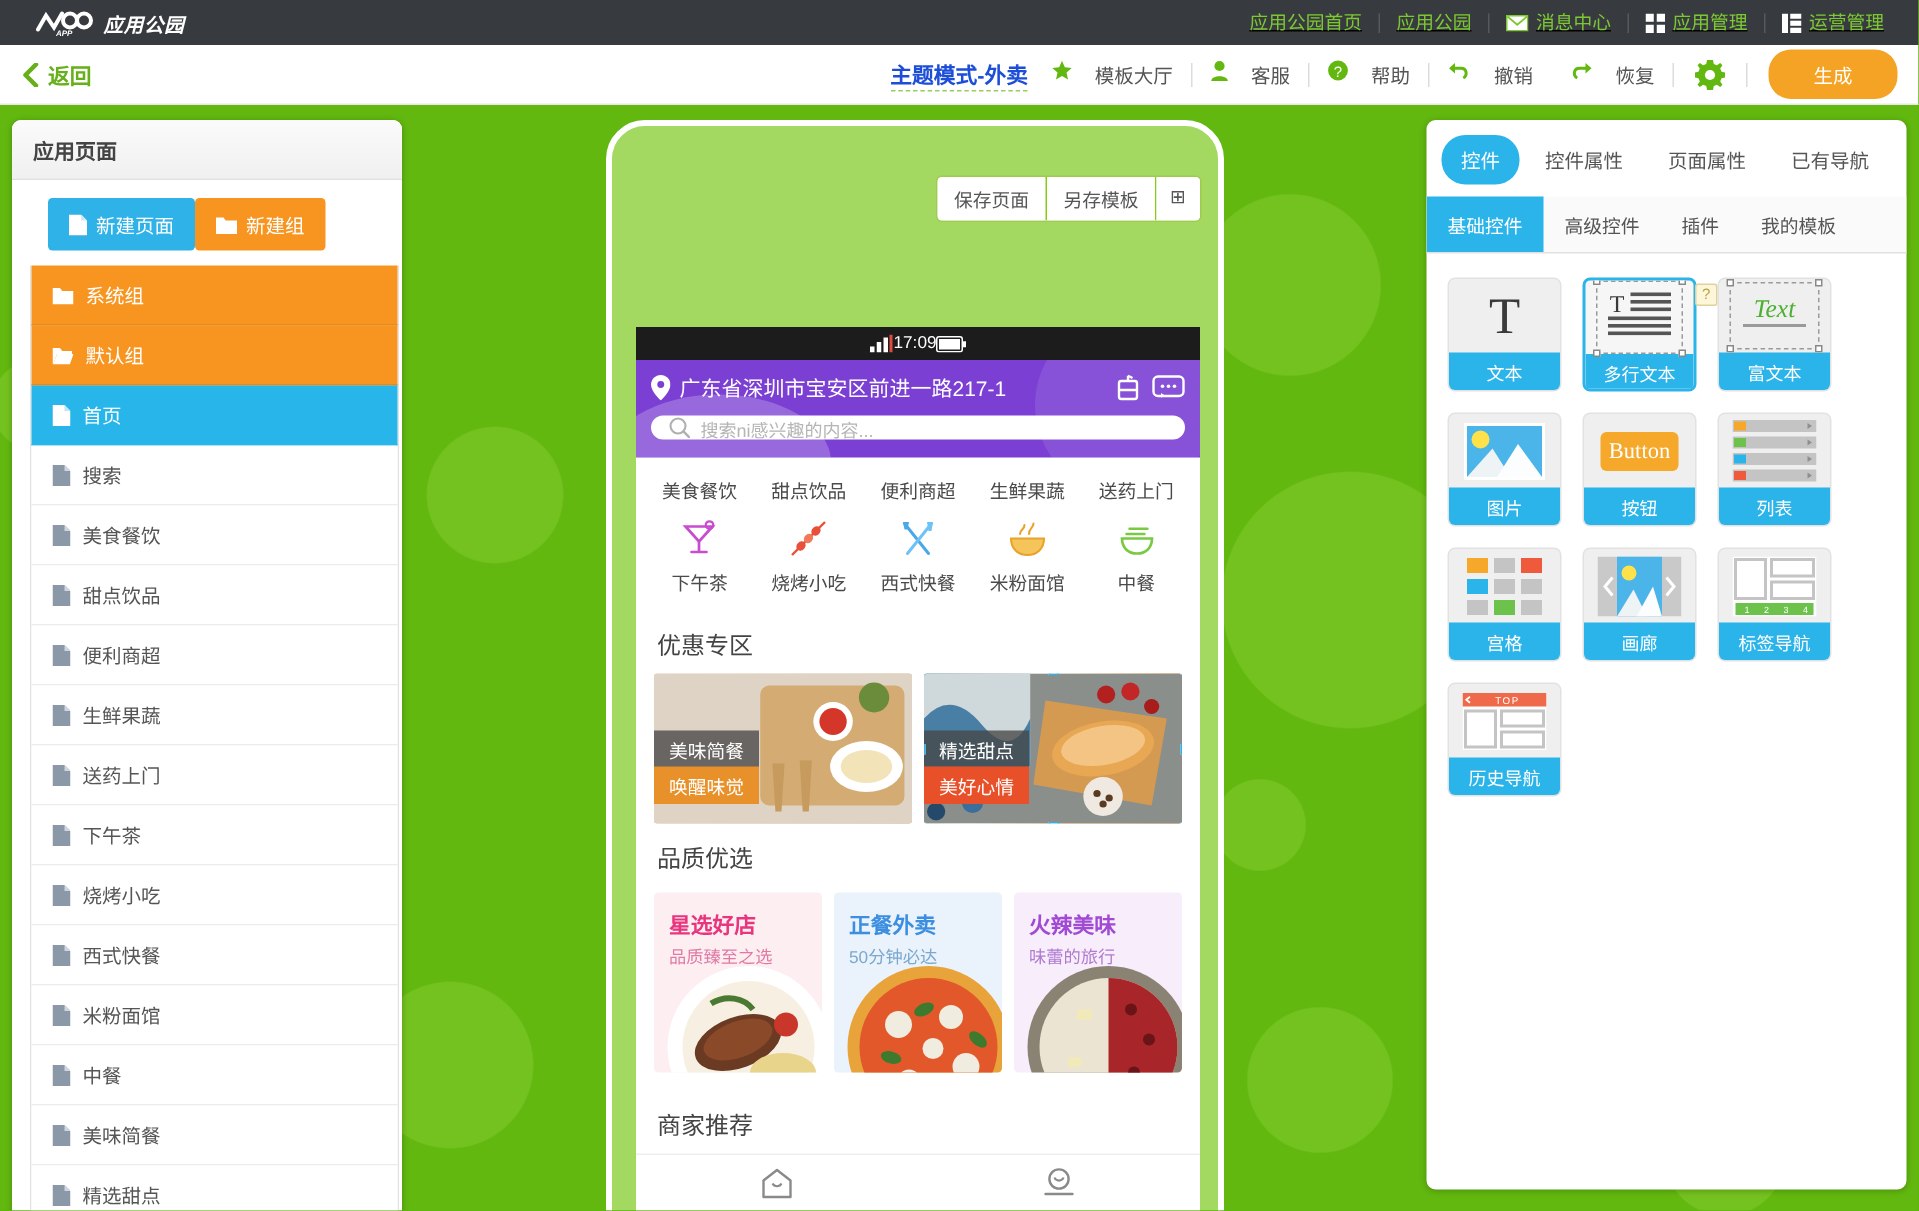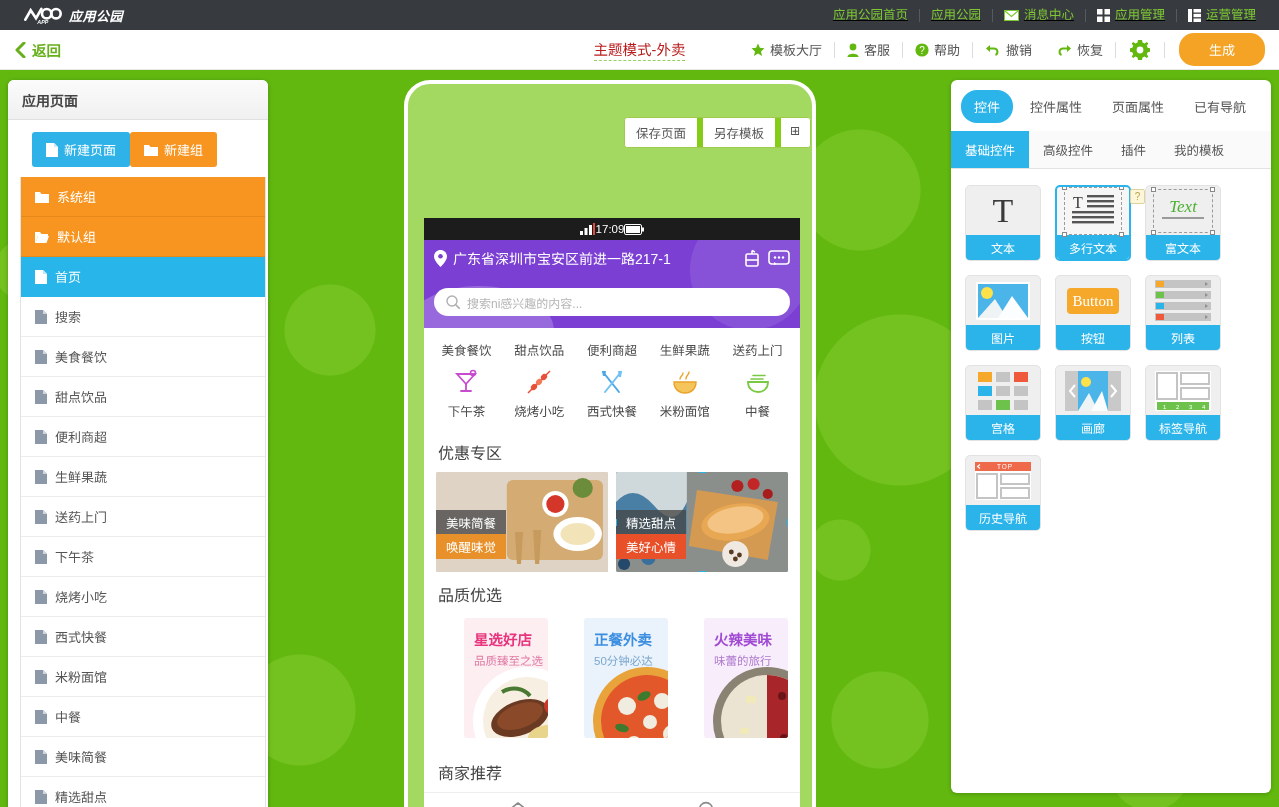--- a/index.html
+++ b/index.html
@@ -42,30 +42,30 @@
   .back-btn {
     display: flex; align-items: center; gap: 6px;
     color: #67af1b; font-size: 14.5px; font-weight: bold;
     padding: 0 14px; cursor: pointer; height: 40px;
   }
   .title-center {
     position: absolute; left: 0; right: 0;
     display: flex; justify-content: center; pointer-events: none;
   }
   .theme-title {
-    color: #b91c1c; font-size: 14.5px; font-weight: normal;
+    color: #1d4ed8; font-size: 14.5px; font-weight: bold;
     border-bottom: 1px dashed #9acd5f; padding-bottom: 1px;
     pointer-events: auto; cursor: pointer;
   }
   .subbar-right {
     margin-left: auto; display: flex; align-items: center;
     padding-right: 14px; height: 40px;
   }
   .sb-item {
-    display: flex; align-items: center; gap: 5px;
+    display: flex; align-items: flex-start; gap: 15px;
     font-size: 13px; color: #555; padding: 0 12px; cursor: pointer;
   }
   .sb-sep { width: 1px; height: 16px; background: #dcdcdc; }
   .gen-btn {
     background: #f5a324; color: #fff; font-size: 13px;
     border-radius: 15px; border: none;
     padding: 7px 30px; margin-left: 14px; cursor: pointer;
   }
   .gear-btn { padding: 0 14px; display:flex; align-items:center; cursor:pointer;}
 
@@ -129,21 +129,21 @@
     background: #a3d861; border: 4px solid #ffffff;
     border-radius: 26px;
   }
   .save-bar {
     position: absolute; left: 216px; top: 33px;
     display: flex; border: 1px solid #9ecb4e; border-radius: 4px;
     background: #fff; overflow: hidden; z-index: 6;
   }
   .save-bar .sbtn {
     font-size: 12.5px; color: #555; padding: 5px 11px;
-    cursor: pointer; border-right: 6px solid #84cc16; background:#fff;
+    cursor: pointer; border-right: 1px solid #84cc16; background:#fff;
   }
   .save-bar .sbtn:last-child { border-right: none; padding: 5px 9px; }
   .screen {
     position: absolute; left: 16px; top: 134px;
     width: 376px; height: 676px; background: #fff; overflow: hidden;
   }
   .statusbar {
     height: 22px; background: #1c1c1c; color: #fff;
     display: flex; align-items: center; justify-content: center;
     padding: 0 8px; font-size: 11.5px;
@@ -158,22 +158,22 @@
     background: rgba(255,255,255,.10);
   }
   .purple-head:after {
     content:""; position:absolute; left:-20px; bottom:-48px;
     width: 150px; height: 90px; border-radius: 50%;
     background: rgba(255,255,255,.22);
   }
   .addr-row { display: flex; align-items: center; gap: 6px; position: relative; z-index:2;}
   .addr-text { color: #fff; font-size: 14px; flex: 1; white-space: nowrap; }
   .ph-search {
-    margin-top: 20px; background: #fff; border-radius: 16px;
-    height: 28px; display: flex; align-items: center; gap: 7px;
+    margin-top: 9px; background: #fff; border-radius: 16px;
+    height: 16px; display: flex; align-items: center; gap: 7px;
     padding: 0 12px; position: relative; z-index: 2;
   }
   .ph-search span { font-size: 12px; color: #b5b5b5; }
   .cat-row {
     display: flex; justify-content: space-around;
     padding: 12px 6px 4px 6px; background:#fff;
   }
   .cat-row .c { font-size: 12.5px; color: #4a4a4a; }
   .ico-row {
     display: flex; justify-content: space-around;
@@ -202,21 +202,21 @@
   .promo.p2 .tag2 { background: #e8502a; }
   .sel-wrap { position: relative; }
   .sel-box { position: absolute; inset: -3px; border: 1px solid #2ab4ea; pointer-events:none; }
   .handle {
     position: absolute; width: 7px; height: 7px;
     background: #fff; border: 1px solid #2ab4ea;
   }
   .quality-row { display: flex; gap: 8px; padding: 4px 12px 12px 12px; background:#fff; }
   .q-card {
     flex: 1; height: 120px; border-radius: 3px;
-    padding: 10px 0 0 10px; position: relative; overflow: hidden; margin-left: 28px;
+    padding: 10px 0 0 10px; position: relative; overflow: hidden;
   }
   .q-card .qt { font-size: 14.5px; font-weight: bold; }
   .q-card .qs { font-size: 11.5px; margin-top: 3px; }
   .q-food { position: absolute; width: 110px; height: 110px; border-radius: 50%; left: 8px; top: 48px; }
   .foot-nav {
     display: flex; background: #fff; border-top: 1px solid #eee;
     padding: 8px 0 6px 0;
   }
   .foot-cell { flex: 1; display: flex; flex-direction: column; align-items: center; gap: 3px; }
 

